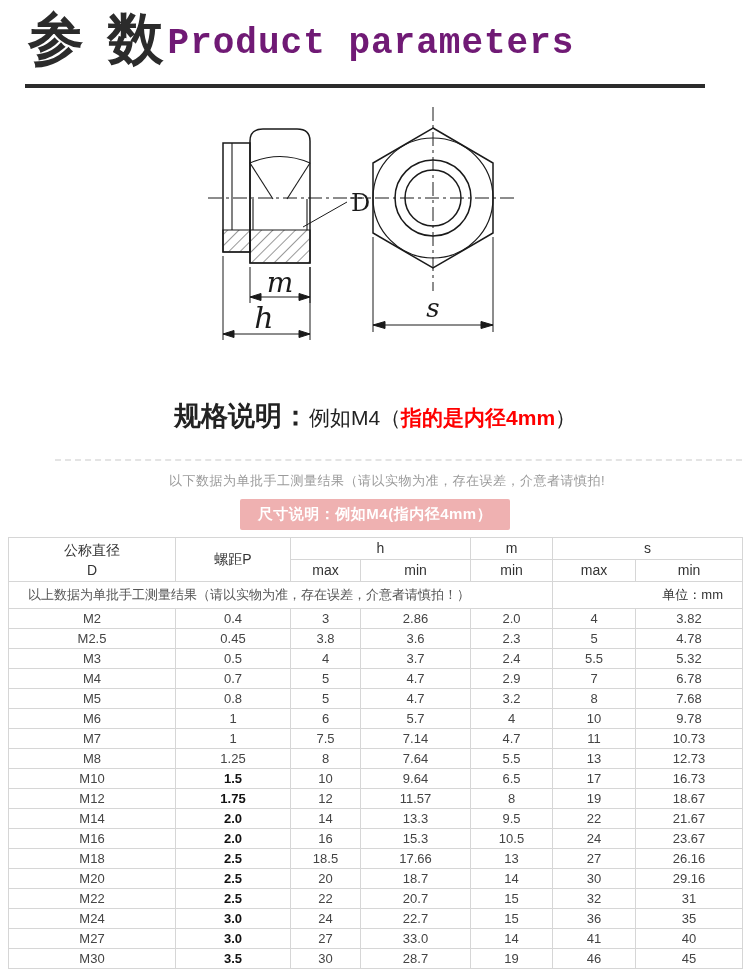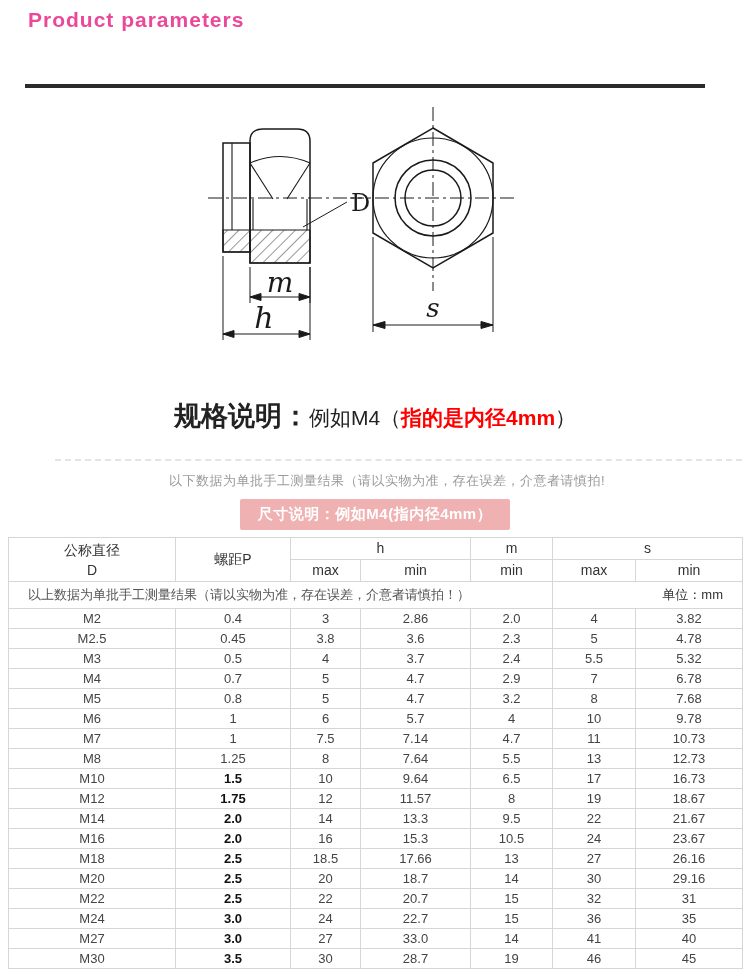--- a/index.html
+++ b/index.html
@@ -2,22 +2,22 @@
 <html><head>
 <meta charset="utf-8">
 <style>
   html,body{margin:0;padding:0;background:#fff;}
   #page{position:relative;width:750px;height:980px;background:#fff;overflow:hidden;
         font-family:"Liberation Sans","DejaVu Sans",sans-serif;color:#444;}
 
   
   .hdr{position:absolute;left:28px;top:8px;display:flex;align-items:flex-end;}
   .hdr .cn{font-size:56px;font-weight:bold;color:#2b2b2b;line-height:1.1;letter-spacing:4px;}
-  .hdr .en{font-family:Liberation Sans, sans-serif;font-weight:bold;
-           font-size:21px;color:#ec4899;padding-bottom:6px;letter-spacing:1px;}
+  .hdr .en{font-family:Liberation Mono, monospace;font-weight:bold;
+           font-size:36px;color:#701a75;padding-bottom:6px;letter-spacing:1px;}
   .hdr-rule{position:absolute;left:25px;top:84px;width:680px;height:4px;background:#2b2b2b;}
 
   
   .drawing{position:absolute;left:0;top:95px;}
   .dimtext{font-family:"DejaVu Serif","Liberation Serif",serif;font-style:italic;fill:#1a1a1a;}
   .dlabel{font-family:"DejaVu Serif","Liberation Serif",serif;fill:#1a1a1a;}
 
   
   .specline{position:absolute;left:0;top:398px;width:750px;text-align:center;white-space:nowrap;}
   .specline .b{font-size:27px;font-weight:bold;color:#222;}
@@ -43,20 +43,21 @@
   .tbl thead th{font-size:14px;color:#333;line-height:21px;}
   .tbl td.bold{font-weight:bold;color:#111;}
   .dhead{line-height:20px !important;margin-left:6px;}
 </style>
 </head>
 <body>
 
 <div id="page">
 
   <div class="hdr">
+    <span class="cn">参 数</span>
     <span class="en">Product parameters</span>
   </div>
   <div class="hdr-rule"></div>
 
   <svg class="drawing" width="750" height="305" viewBox="0 0 750 305">
     <defs>
       <pattern id="hatch" width="8" height="8" patternTransform="rotate(45)" patternUnits="userSpaceOnUse">
         <line x1="0" y1="0" x2="0" y2="8" stroke="#333" stroke-width="1"></line>
       </pattern>
     </defs>

